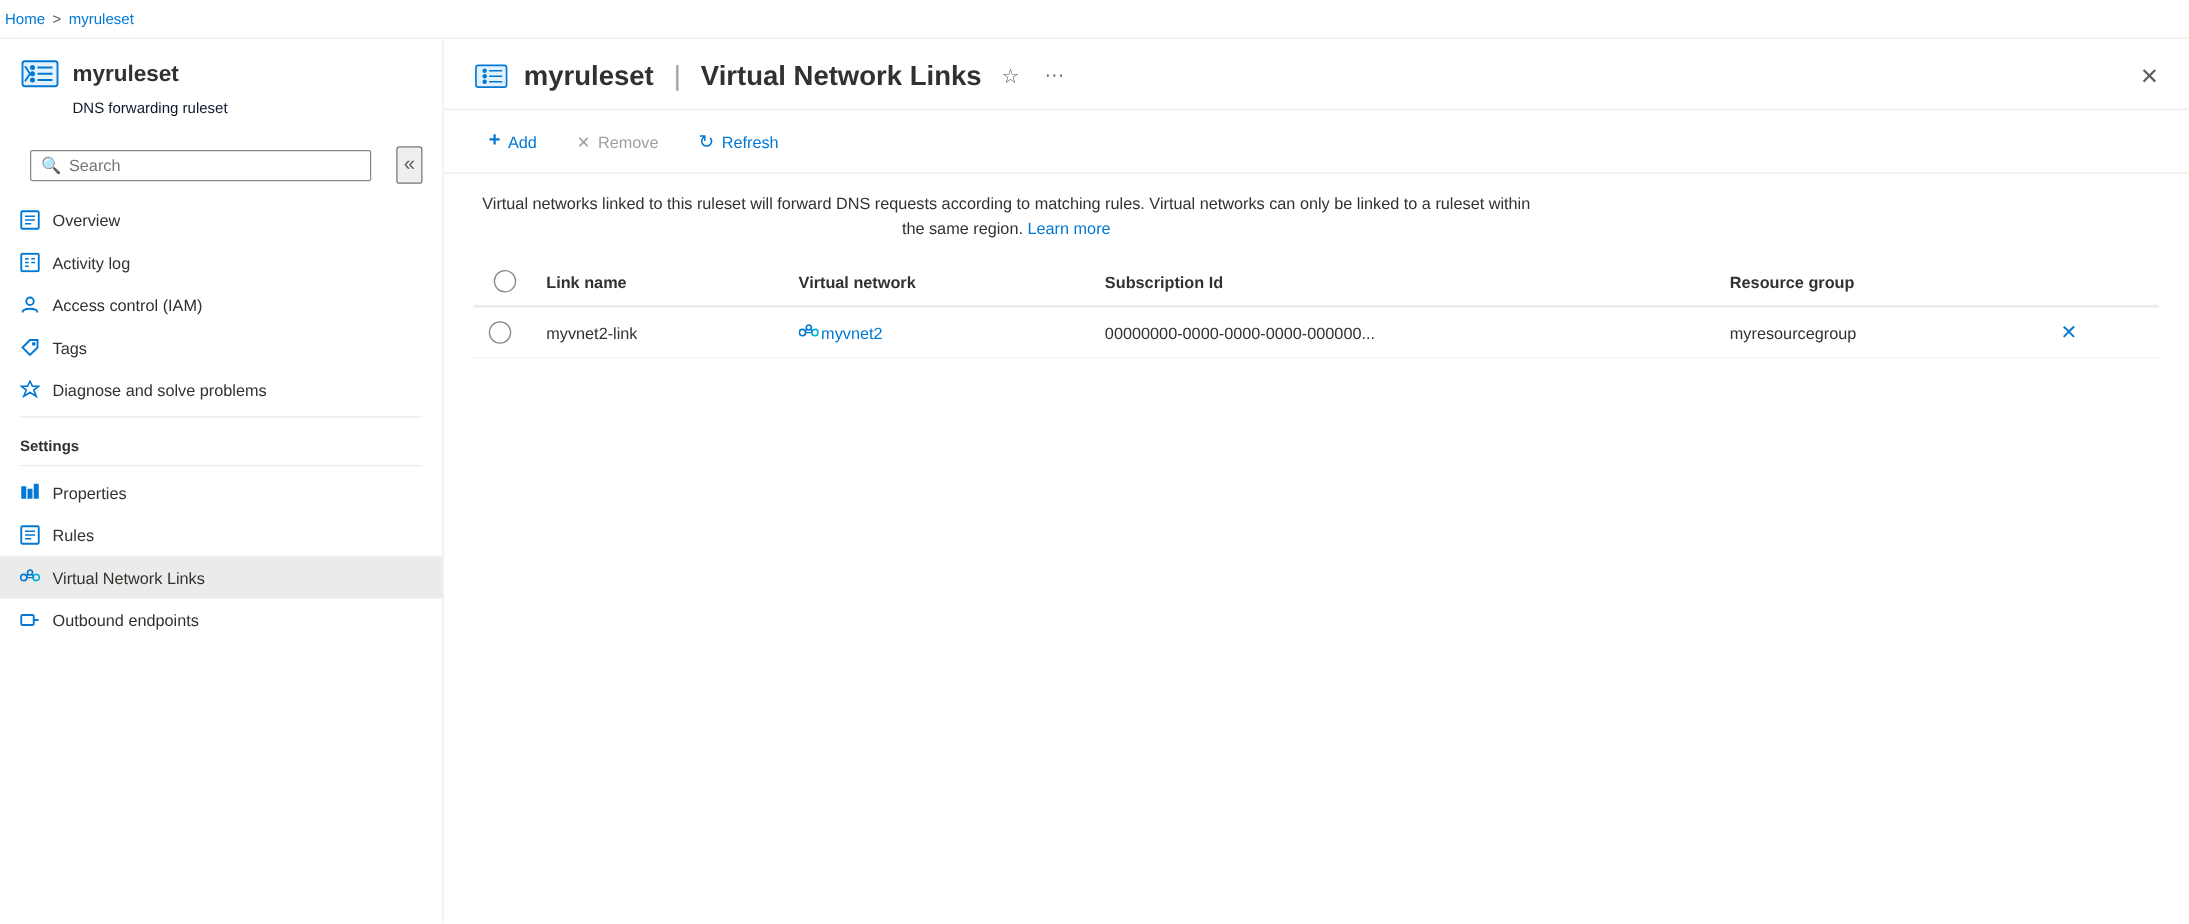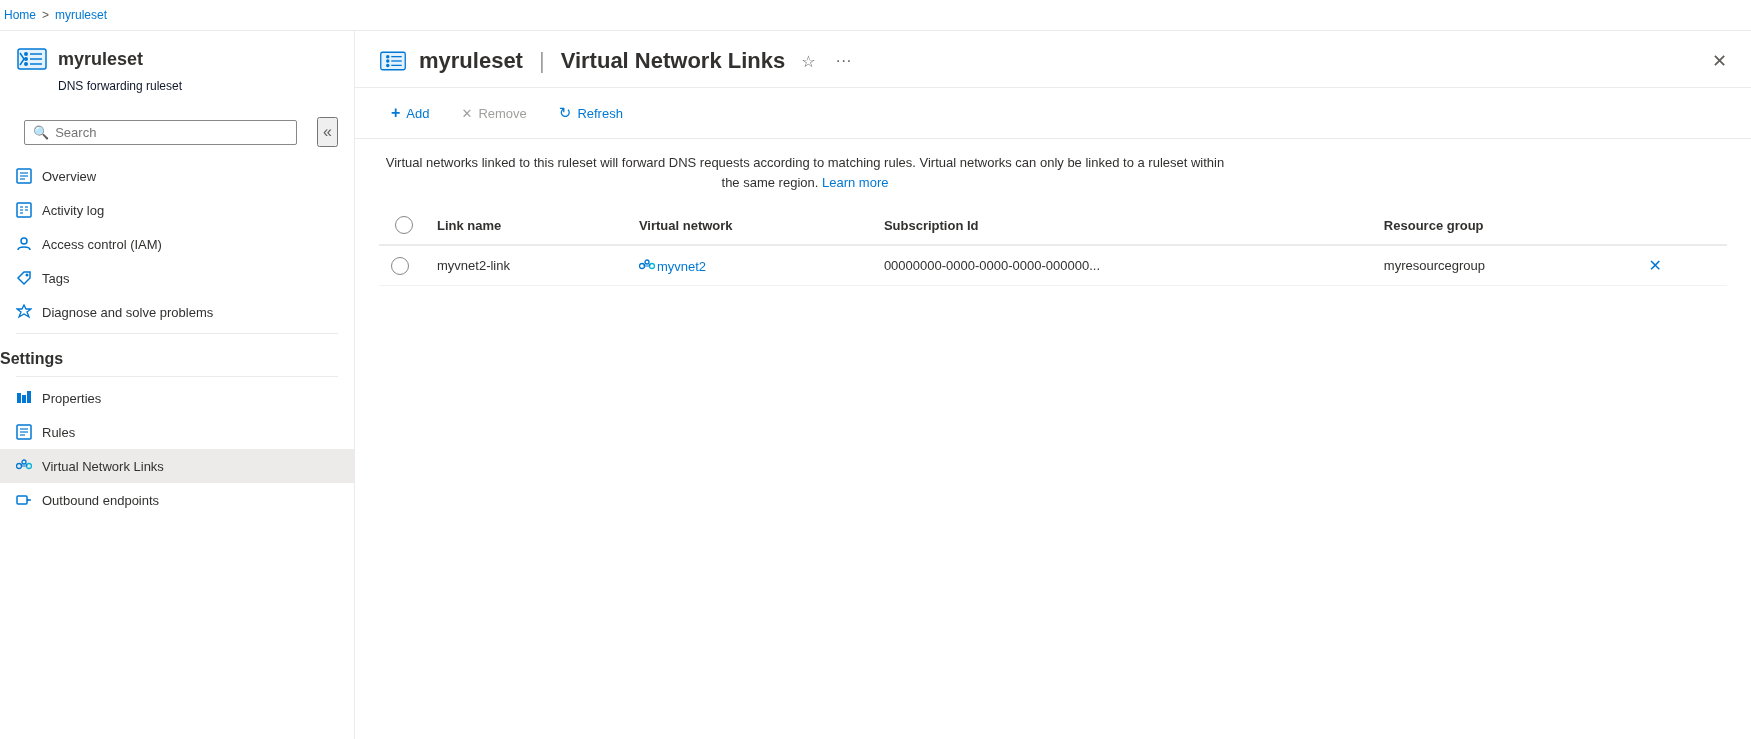--- a/index.html
+++ b/index.html
@@ -27,21 +27,21 @@
 
     .search-box { display: flex; align-items: center; border: 1px solid #8a8886; border-radius: 2px; padding: 4px 8px; margin: 8px 16px; gap: 6px; }
     .search-box input { border: none; outline: none; font-size: 13px; flex: 1; }
     .collapse-btn { margin: 8px 8px 8px auto; cursor: pointer; color: #605e5c; font-size: 16px; padding: 4px; }
 
     .nav-items { display: flex; flex-direction: column; }
     .nav-item { display: flex; align-items: flex-end; gap: 10px; padding: 9px 16px; cursor: pointer; color: #323130; font-size: 13px; }
     .nav-item.active { background: #edebe9; font-weight: 500; }
     .nav-item .icon { width: 16px; height: 16px; display: flex; align-items: center; justify-content: center; }
 
-    .section-header { padding: 12px 16px 4px 0; font-size: 16px; font-weight: 600; color: #323130; }
+    .section-header { padding: 12px 16px 4px 16px; font-size: 12px; font-weight: 600; color: #323130; }
     .divider { height: 1px; background: #edebe9; margin: 4px 16px; }
 
     
     .content-area { flex: 1; display: flex; flex-direction: column; overflow: hidden; padding: 0; }
 
     
     .page-title-bar { display: flex; align-items: center; gap: 12px; padding: 16px 24px 12px 24px; border-bottom: 1px solid #edebe9; }
     .page-title { font-size: 22px; font-weight: 600; color: #323130; }
     .title-divider { color: #a19f9d; font-size: 22px; margin: 0 4px; }
     .page-subtitle { font-size: 22px; font-weight: 600; color: #323130; }

